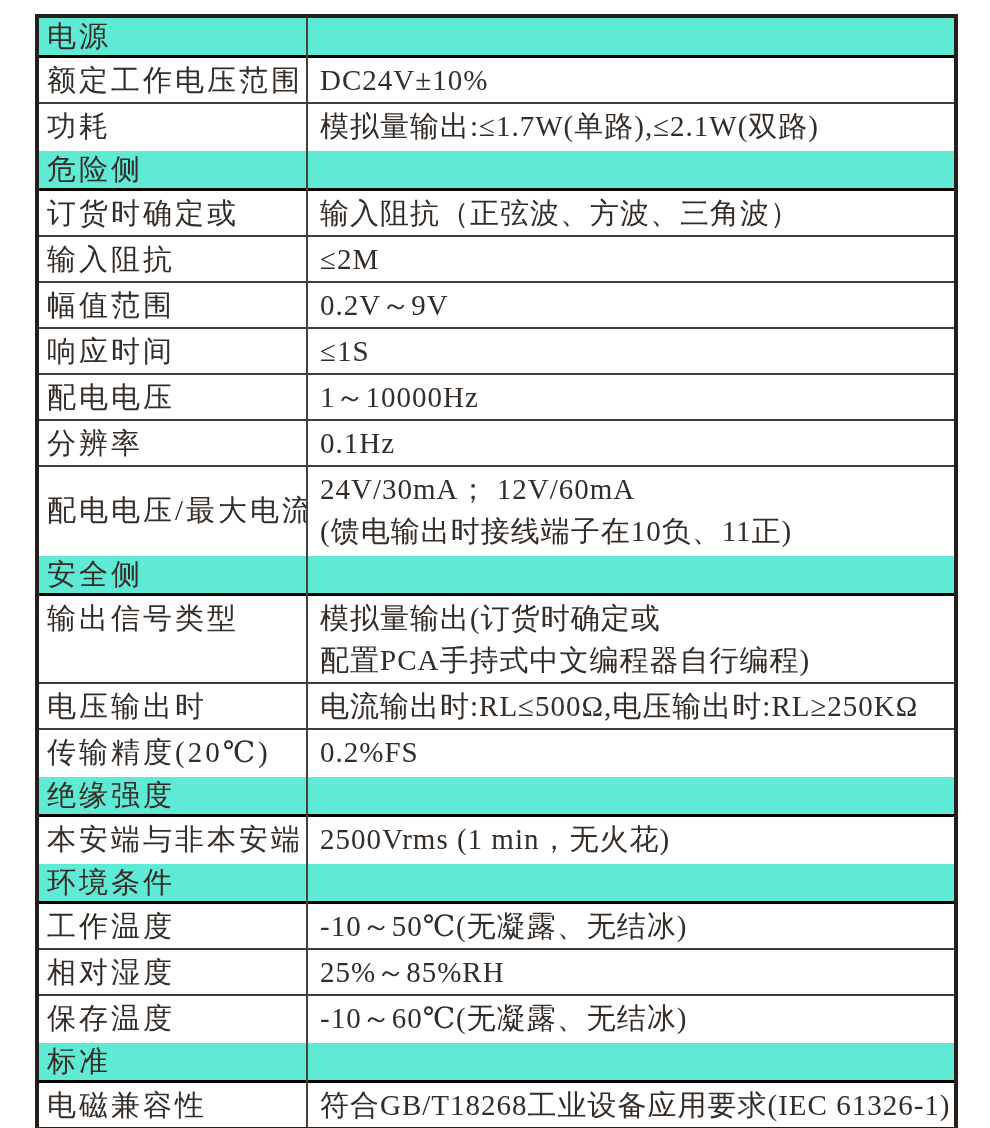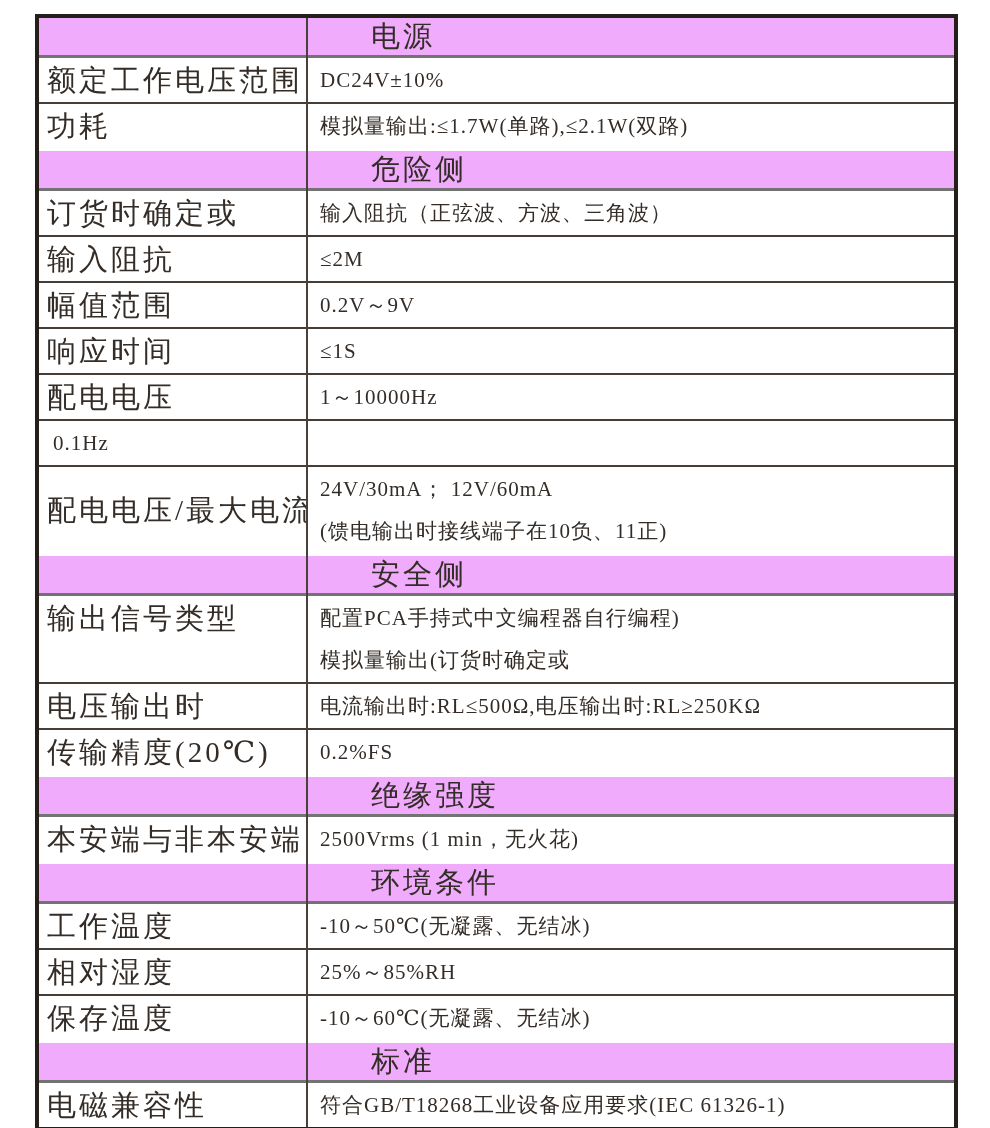--- a/index.html
+++ b/index.html
@@ -38,25 +38,24 @@
   }
   .row {
     display: flex;
     position: relative;
   }
   .row.line {
     border-top: 2px solid #453d36;
     align-items: center;
   }
   .row.section {
-    background: #f0abfc;
+    background: #5eead4;
     height: 37px;
     border-top: 3px solid #ffffff;
-    border-bottom: 3px solid #737373;
-    justify-content: center;
+    border-bottom: 3px solid #000000;
   }
   .row.section.first {
     border-top: none;
   }
   .row.section .cell.label {
     line-height: 37px;
     padding: 0 4px 0 8px;
   }
   .cell {
     box-sizing: border-box;
@@ -66,21 +65,21 @@
     flex: 0 0 267px;
     font-size: 29px;
     letter-spacing: 3px;
     line-height: 42px;
     padding: 1px 2px 1px 8px;
     white-space: nowrap;
     overflow: hidden;
   }
   .cell.value {
     flex: 1;
-    font-size: 21px;
+    font-size: 29px;
     letter-spacing: 1px;
     line-height: 42px;
     padding: 1px 4px 1px 14px;
     white-space: nowrap;
     overflow: hidden;
   }
   .cell.value .vline {
     white-space: nowrap;
   }
 </style>
@@ -127,40 +126,41 @@
       <div class="cell label">响应时间</div>
       <div class="cell value">≤1S</div>
     </div>
 
     <div class="row data line">
       <div class="cell label">配电电压</div>
       <div class="cell value">1～10000Hz</div>
     </div>
 
     <div class="row data line">
+      <div class="cell label">分辨率</div>
       <div class="cell value">0.1Hz</div>
     </div>
 
     <div class="row data line">
       <div class="cell label">配电电压/最大电流</div>
       <div class="cell value">
         <div class="vline">24V/30mA； 12V/60mA</div>
         <div class="vline">(馈电输出时接线端子在10负、11正)</div>
       </div>
     </div>
 
     <div class="row section">
       <div class="cell label">安全侧</div>
     </div>
 
     <div class="row data">
       <div class="cell label">输出信号类型</div>
       <div class="cell value">
+        <div class="vline">模拟量输出(订货时确定或</div>
         <div class="vline">配置PCA手持式中文编程器自行编程)</div>
-        <div class="vline">模拟量输出(订货时确定或</div>
       </div>
     </div>
 
     <div class="row data line">
       <div class="cell label">电压输出时</div>
       <div class="cell value">电流输出时:RL≤500Ω,电压输出时:RL≥250KΩ</div>
     </div>
 
     <div class="row data line">
       <div class="cell label">传输精度(20℃)</div>

